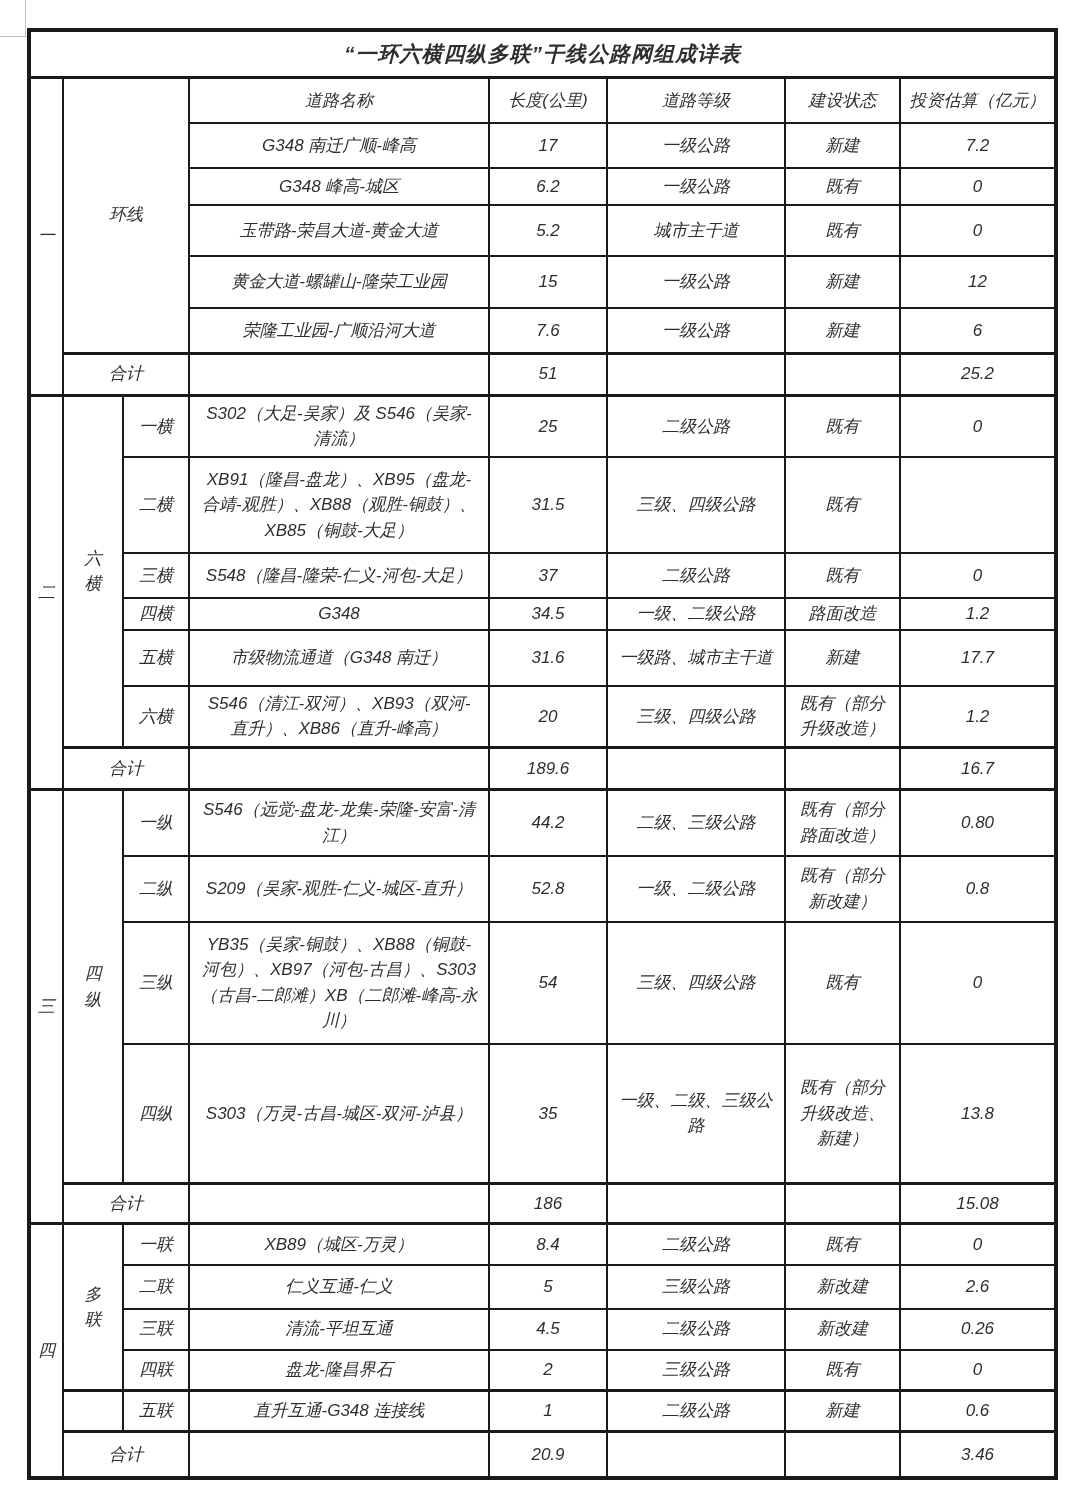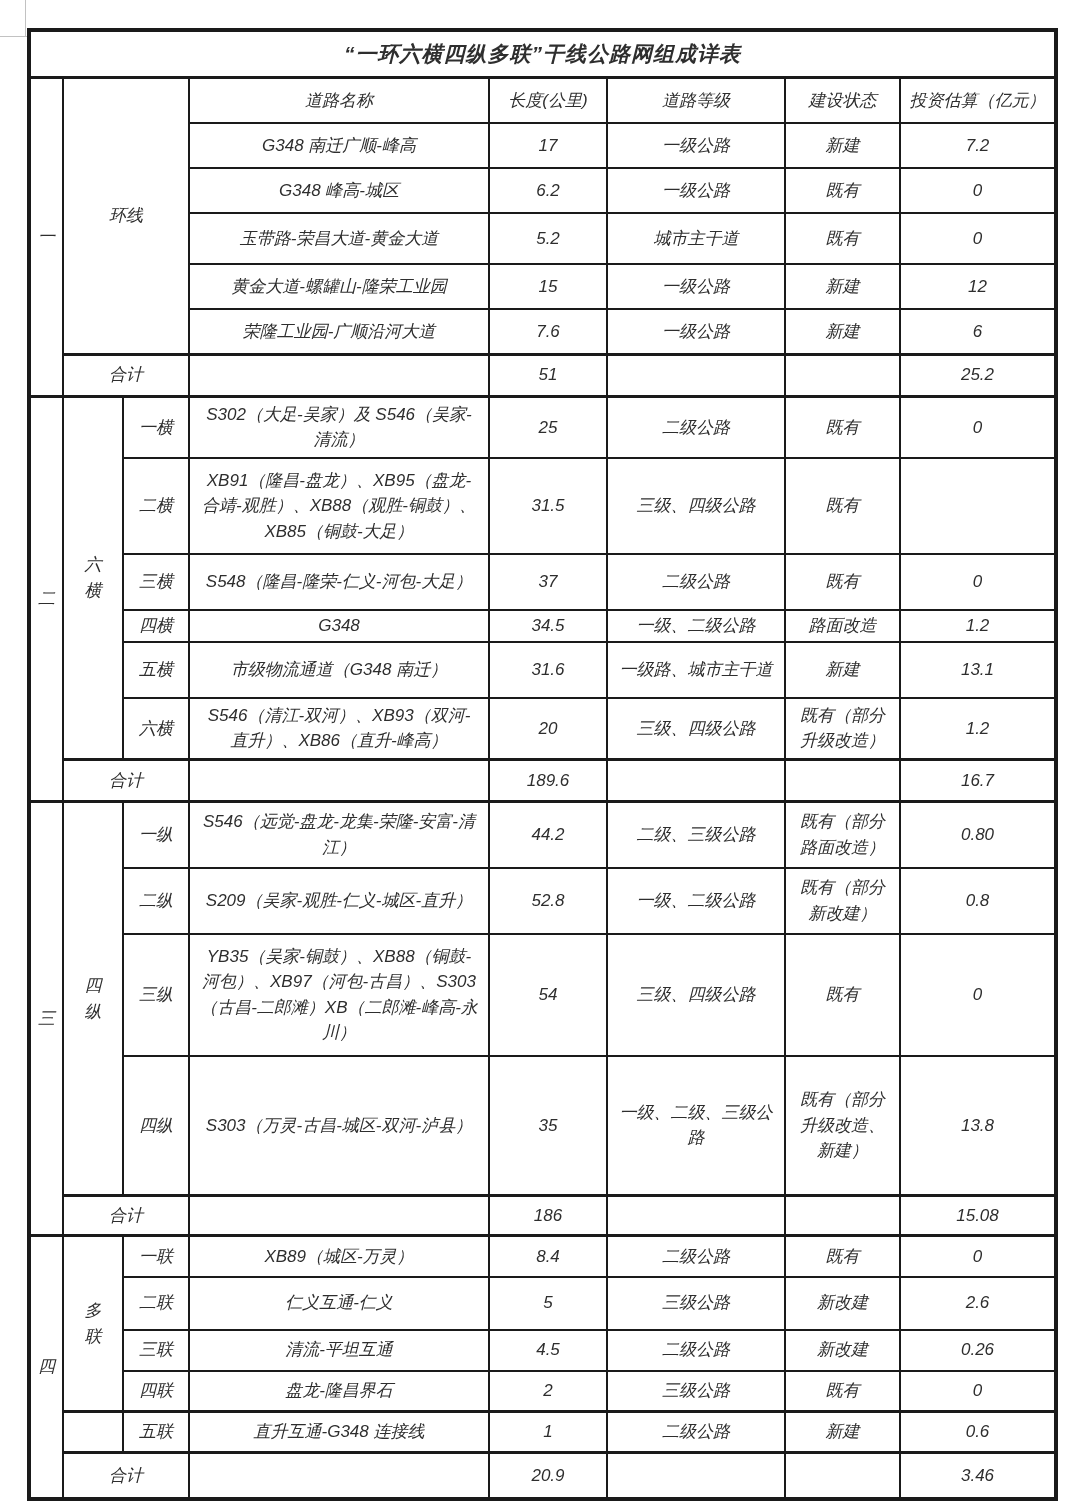--- a/index.html
+++ b/index.html
@@ -65,35 +65,35 @@
     <td>建设状态</td>
     <td>投资估算（亿元）</td>
   </tr>
   <tr style="height:45px">
     <td class="name">G348 南迁广顺-峰高</td>
     <td>17</td>
     <td>一级公路</td>
     <td>新建</td>
     <td>7.2</td>
   </tr>
-  <tr style="height:45px">
+  <tr style="height:37px">
     <td class="name">G348 峰高-城区</td>
     <td>6.2</td>
     <td>一级公路</td>
     <td>既有</td>
     <td>0</td>
   </tr>
   <tr style="height:51px">
     <td class="name">玉带路-荣昌大道-黄金大道</td>
     <td>5.2</td>
     <td>城市主干道</td>
     <td>既有</td>
     <td>0</td>
   </tr>
-  <tr style="height:45px">
+  <tr style="height:52px">
     <td class="name">黄金大道-螺罐山-隆荣工业园</td>
     <td>15</td>
     <td>一级公路</td>
     <td>新建</td>
     <td>12</td>
   </tr>
   <tr style="height:45px">
     <td class="name">荣隆工业园-广顺沿河大道</td>
     <td>7.6</td>
     <td>一级公路</td>
@@ -120,21 +120,21 @@
     <td class="bt3">0</td>
   </tr>
   <tr style="height:96px">
     <td>二横</td>
     <td class="name">XB91（隆昌-盘龙）、XB95（盘龙-合靖-观胜）、XB88（观胜-铜鼓）、XB85（铜鼓-大足）</td>
     <td>31.5</td>
     <td>三级、四级公路</td>
     <td>既有</td>
     <td></td>
   </tr>
-  <tr style="height:56px">
+  <tr style="height:45px">
     <td>三横</td>
     <td class="name">S548（隆昌-隆荣-仁义-河包-大足）</td>
     <td>37</td>
     <td>二级公路</td>
     <td>既有</td>
     <td>0</td>
   </tr>
   <tr style="height:28px">
     <td>四横</td>
     <td class="name">G348</td>
@@ -142,21 +142,21 @@
     <td>一级、二级公路</td>
     <td>路面改造</td>
     <td>1.2</td>
   </tr>
   <tr style="height:56px">
     <td>五横</td>
     <td class="name">市级物流通道（G348 南迁）</td>
     <td>31.6</td>
     <td>一级路、城市主干道</td>
     <td>新建</td>
-    <td>13.1</td>
+    <td>17.7</td>
   </tr>
   <tr style="height:62px">
     <td>六横</td>
     <td class="name">S546（清江-双河）、XB93（双河-直升）、XB86（直升-峰高）</td>
     <td>20</td>
     <td>三级、四级公路</td>
     <td>既有（部分升级改造）</td>
     <td>1.2</td>
   </tr>
   <tr style="height:42px">
@@ -214,21 +214,21 @@
   <tr style="height:41px">
     <td class="bt3" rowspan="6">四</td>
     <td class="bt3 vcat" rowspan="4"><span>多联</span></td>
     <td class="bt3">一联</td>
     <td class="bt3 name">XB89（城区-万灵）</td>
     <td class="bt3">8.4</td>
     <td class="bt3">二级公路</td>
     <td class="bt3">既有</td>
     <td class="bt3">0</td>
   </tr>
-  <tr style="height:53px">
+  <tr style="height:44px">
     <td>二联</td>
     <td class="name">仁义互通-仁义</td>
     <td>5</td>
     <td>三级公路</td>
     <td>新改建</td>
     <td>2.6</td>
   </tr>
   <tr style="height:41px">
     <td>三联</td>
     <td class="name">清流-平坦互通</td>

